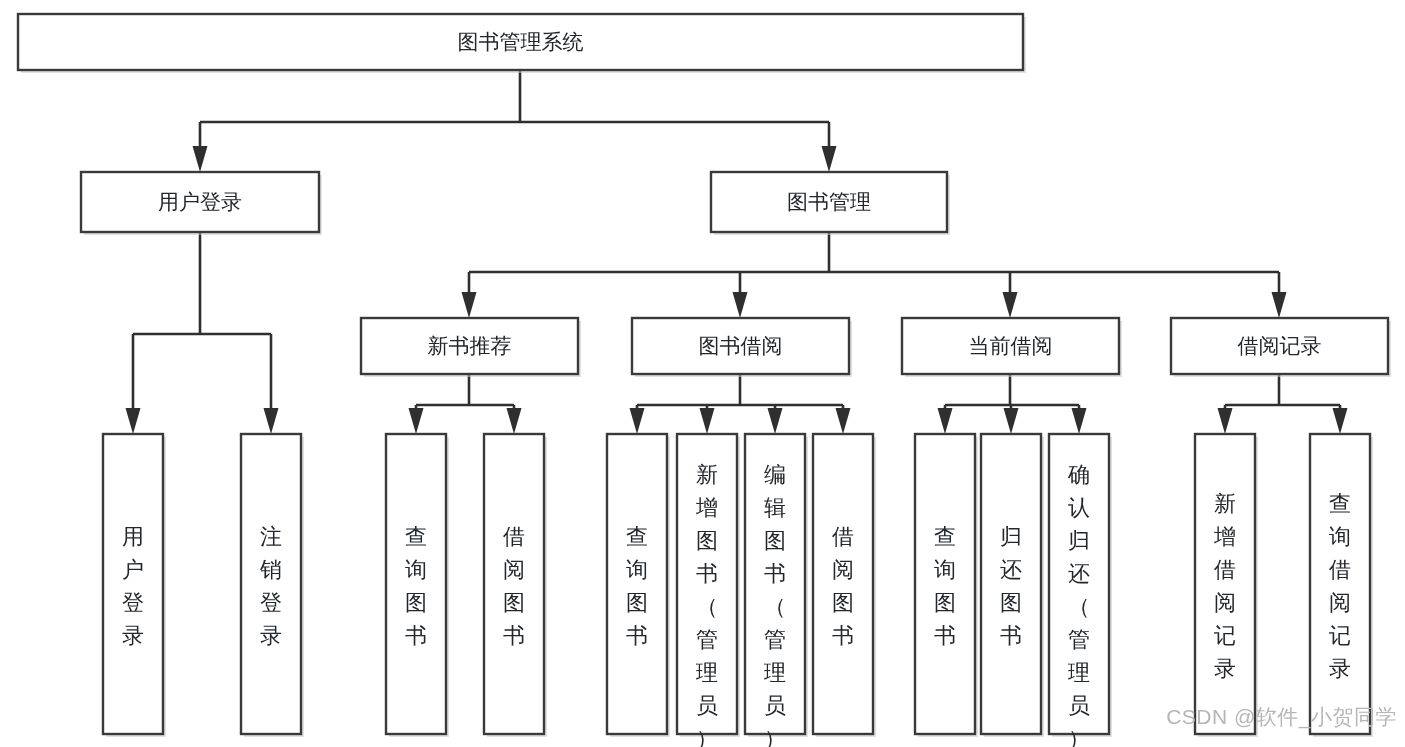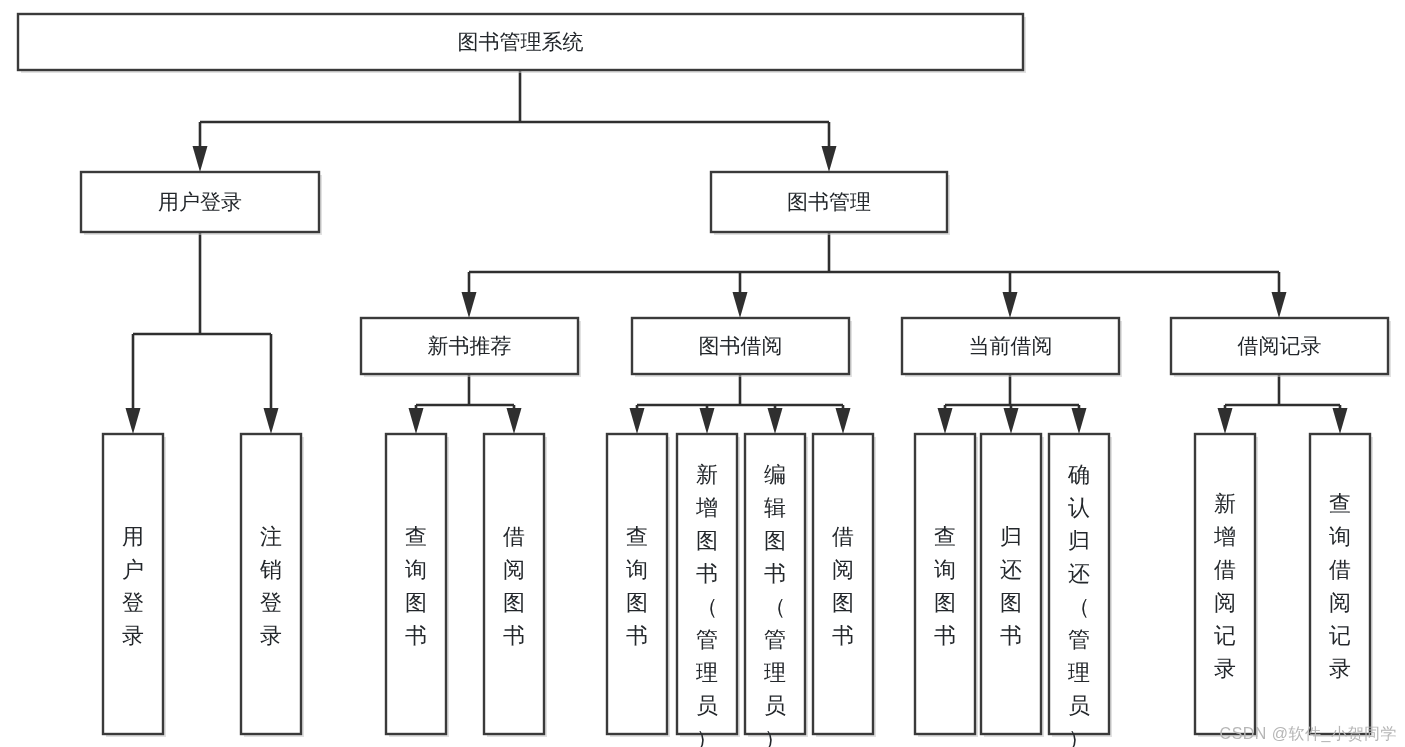--- a/index.html
+++ b/index.html
@@ -57,23 +57,23 @@
   }
   .node-label-v {
     font-family: "Liberation Sans", "DejaVu Sans", sans-serif;
     font-size: 22px;
     fill: #23272b;
     text-anchor: middle;
   }
   .watermark {
     position: absolute;
     right: 8px;
-    bottom: 2px;
-    font-family: "Liberation Sans", "DejaVu Sans", sans-serif;
-    font-size: 16px;
+    bottom: 16px;
+    font-family: "Liberation Sans", "DejaVu Sans", sans-serif;
+    font-size: 21px;
     color: #b6b6b6;
     letter-spacing: 0.5px;
     white-space: nowrap;
     user-select: none;
     margin-left: 44px;
   }
 </style>
 </head>
 <body>
 

